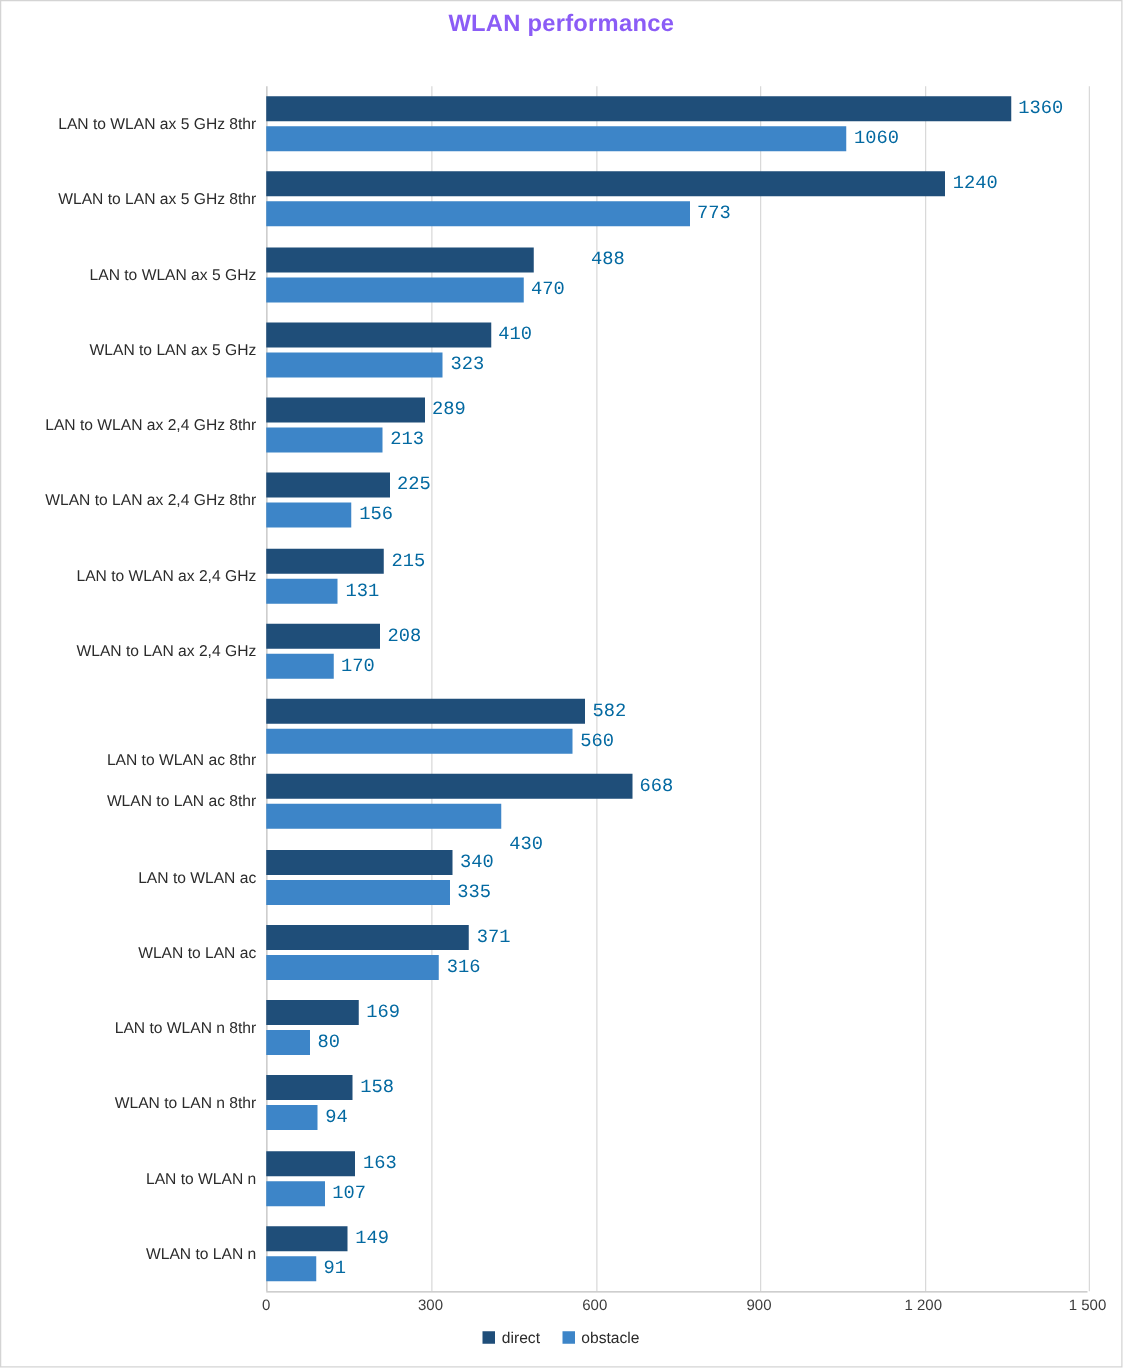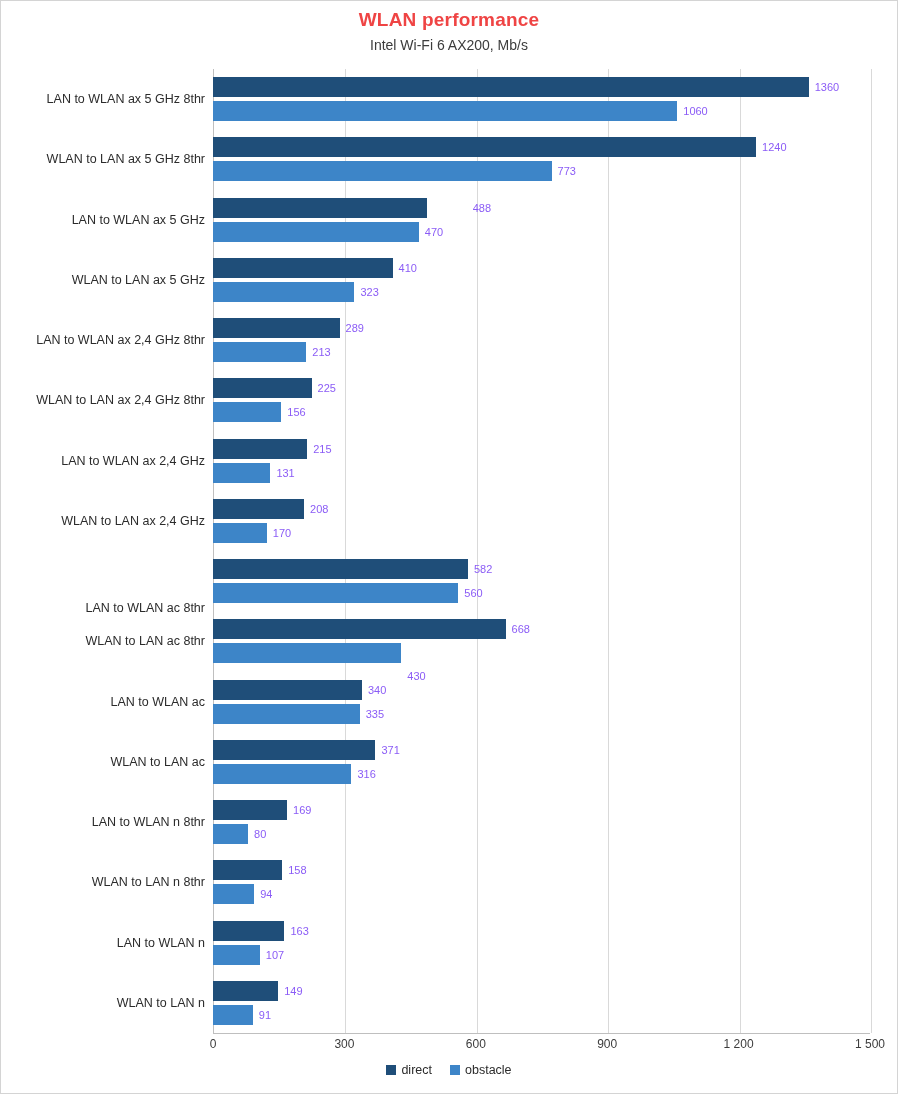--- a/index.html
+++ b/index.html
@@ -12,21 +12,21 @@
   }
   .frame{
     position:relative;
     width:898px;height:1094px;
     border:1px solid #d4d4d4;
     box-sizing:border-box;
   }
   .title{
     position:absolute;top:8px;left:0;width:100%;
     text-align:center;
-    font-size:19px;font-weight:bold;color:#ef4444;
+    font-size:19px;font-weight:bold;color:#8b5cf6;
     letter-spacing:.2px;
   }
   .subtitle{
     position:absolute;top:36px;left:0;width:100%;
     text-align:center;
     font-size:14px;color:#3c3c3c;
   }
 
   
   .plot{
@@ -62,42 +62,42 @@
 
   .bars{position:absolute;left:212px;top:68px;width:657px;height:964px;}
   .bar{
     position:absolute;left:0;
     height:20px;
   }
   .bar.direct{background:#1f4e79;}
   .bar.obstacle{background:#3d85c8;}
   .blabel{
     position:absolute;
-    font-size:11px;color:#8b5cf6;
+    font-size:15px;color:#0369a1;
     white-space:nowrap;
     transform:translateY(-50%);
+    font-family:Liberation Mono, monospace;
   }
 
   .legend{
     position:absolute;left:0;top:1062px;width:100%;
     display:flex;justify-content:center;align-items:center;gap:18px;
     font-size:12.5px;color:#2b2b2b;
   }
   .legend .item{display:flex;align-items:center;gap:5px;}
   .swatch{width:10px;height:10px;display:inline-block;}
   .swatch.direct{background:#1f4e79;}
   .swatch.obstacle{background:#3d85c8;}
 </style>
 </head>
 <body>
 
 <div class="frame">
 
   <div class="title">WLAN performance</div>
-  <div class="subtitle">Intel Wi-Fi 6 AX200, Mb/s</div>
 
   <div class="plot">
     <div class="tickwrap" id="gridlines">
         <div class="gridline" style="left: 131.4px;"></div>
         <div class="gridline" style="left: 262.8px;"></div>
         <div class="gridline" style="left: 394.2px;"></div>
         <div class="gridline" style="left: 525.6px;"></div>
         <div class="gridline" style="left: 657px;"></div>
       </div>
   </div>

